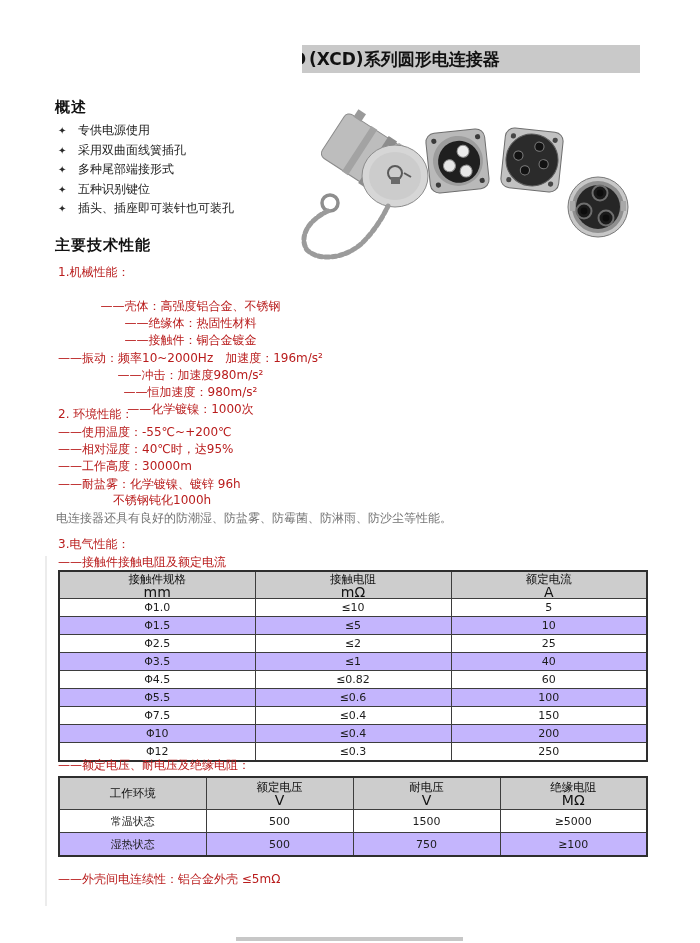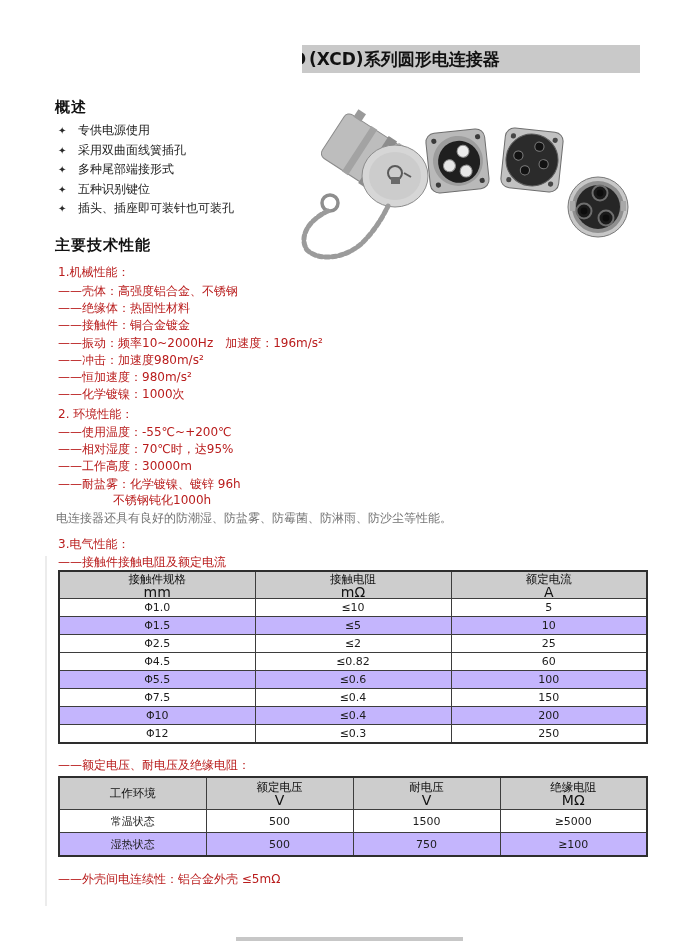--- a/index.html
+++ b/index.html
@@ -123,34 +123,34 @@
     <circle cx="314" cy="115" r="7.5" fill="#1a1a1a" stroke="#6e6e6e" stroke-width="2"></circle>
     <circle cx="308" cy="90" r="3.4" fill="#0d0d0d"></circle>
     <circle cx="292" cy="108" r="3.4" fill="#0d0d0d"></circle>
     <circle cx="314" cy="115" r="3.4" fill="#0d0d0d"></circle>
   </g>
 </svg>
 
 <div class="abs h-major" style="left:55px;top:236px;">主要技术性能</div>
 
 <div class="abs spec" style="left:58px;top:264px;">1.机械性能：</div>
-<div class="abs spec" style="left:58px;top:283px;">
+<div class="abs spec" style="left:58px;top:298px;text-align:center;">
   <div class="line">——壳体：高强度铝合金、不锈钢</div>
   <div class="line">——绝缘体：热固性材料</div>
   <div class="line">——接触件：铜合金镀金</div>
   <div class="line">——振动：频率10~2000Hz　加速度：196m/s²</div>
   <div class="line">——冲击：加速度980m/s²</div>
   <div class="line">——恒加速度：980m/s²</div>
   <div class="line">——化学镀镍：1000次</div>
 </div>
 
 <div class="abs spec" style="left:58px;top:406px;">2. 环境性能：</div>
 <div class="abs spec" style="left:58px;top:424px;line-height:17.5px;">
   <div class="line">——使用温度：-55℃~+200℃</div>
-  <div class="line">——相对湿度：70℃时，达95%</div>
+  <div class="line">——相对湿度：40℃时，达95%</div>
   <div class="line">——工作高度：30000m</div>
   <div class="line">——耐盐雾：化学镀镍、镀锌 96h</div>
 </div>
 <div class="abs spec" style="left:113px;top:492px;">不锈钢钝化1000h</div>
 <div class="abs note-line" style="left:56px;top:510px;">电连接器还具有良好的防潮湿、防盐雾、防霉菌、防淋雨、防沙尘等性能。</div>
 
 <div class="abs spec" style="left:58px;top:536px;">3.电气性能：</div>
 <div class="abs spec" style="left:58px;top:554px;">——接触件接触电阻及额定电流</div>
 
 <table class="abs t1" style="left:58px;top:570px;">
@@ -178,20 +178,25 @@
       </tr>
     <tr class="alt">
         <td>Φ1.5</td>
         <td>≤5</td>
         <td>10</td>
       </tr>
     <tr>
         <td>Φ2.5</td>
         <td>≤2</td>
         <td>25</td>
+      </tr>
+    <tr class="alt">
+        <td>Φ3.5</td>
+        <td>≤1</td>
+        <td>40</td>
       </tr>
     <tr>
         <td>Φ4.5</td>
         <td>≤0.82</td>
         <td>60</td>
       </tr>
     <tr class="alt">
         <td>Φ5.5</td>
         <td>≤0.6</td>
         <td>100</td>

